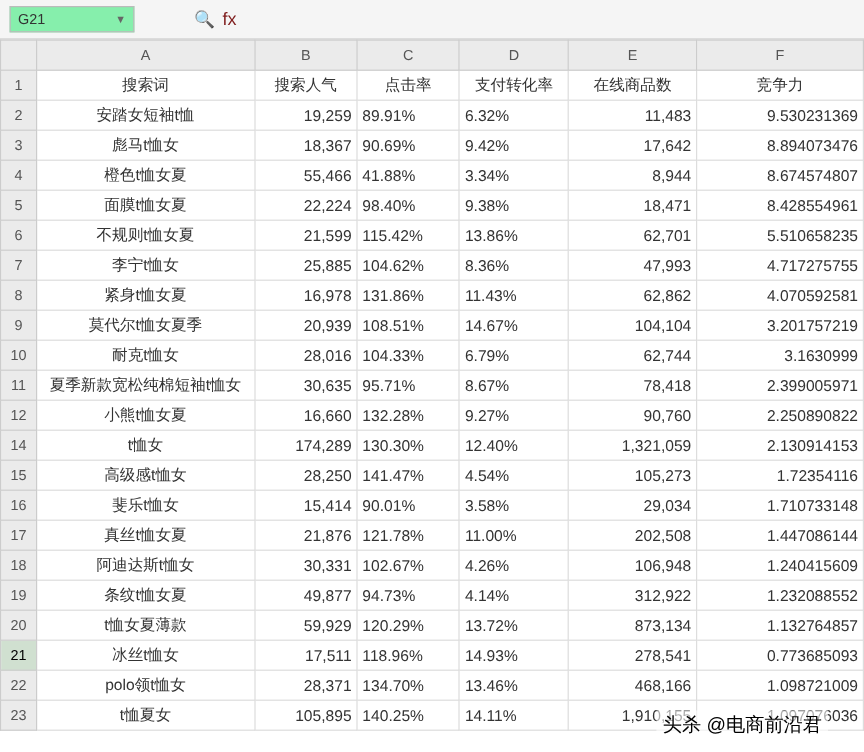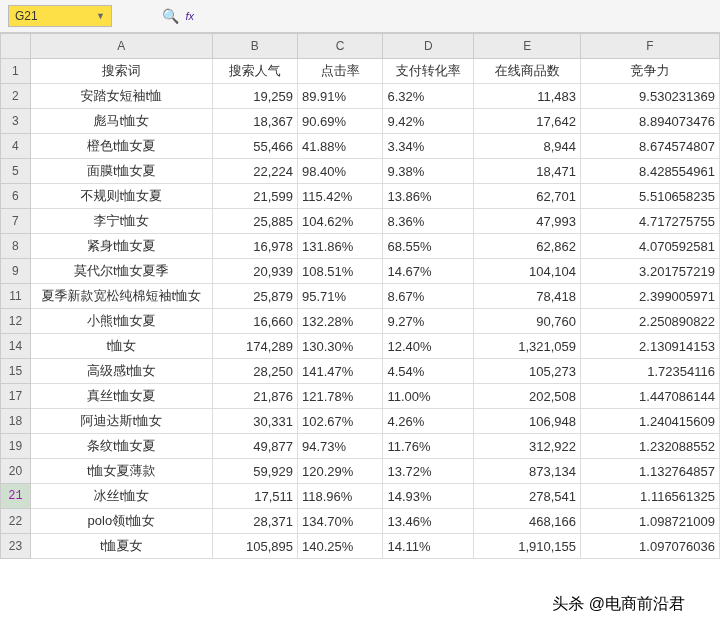--- a/index.html
+++ b/index.html
@@ -17,21 +17,21 @@
       align-items: center;
       padding: 4px 8px;
       background: #f5f5f5;
       border-bottom: 1px solid #ccc;
       gap: 10px;
       height: 24px;
     }
     .name-box {
       width: 90px;
       height: 20px;
-      background: #fde047;
+      background: #86efac;
       border: 1px solid #bbb;
       padding: 0 6px;
       font-size: 12px;
       display: flex;
       align-items: center;
       justify-content: space-between;
     }
     .name-box .dd {
       font-size: 9px;
       color: #666;
@@ -40,23 +40,22 @@
       display: flex;
       align-items: center;
       gap: 6px;
       margin-left: 40px;
     }
     .icon {
       font-size: 14px;
       color: #555;
     }
     .fx-label {
-      font-style: italic;
-      font-size: 11px;
-      color: #4c1d95;
+      font-size: 15px;
+      color: #7f1d1d;
     }
     table {
       border-collapse: collapse;
       width: 100%;
       table-layout: fixed;
     }
     th.col-header, td.row-header {
       background: #ebebeb;
       border: 1px solid #ccc;
       text-align: center;
@@ -68,22 +67,21 @@
     th.corner {
       background: #ebebeb;
       border: 1px solid #ccc;
       width: 28px;
     }
     td.row-header {
       width: 28px;
     }
     td.row-header.selected {
       background: #d0e0d0;
-      color: #a21caf;
-      font-family: Liberation Mono, monospace;
+      color: #000000;
     }
     td.cell {
       border: 1px solid #ddd;
       height: 22px;
       padding: 0 4px;
       font-size: 13px;
       white-space: nowrap;
       overflow: hidden;
     }
     td.cell.center { text-align: center; margin-top: 20px; }
@@ -205,37 +203,46 @@
           <td class="cell left">104.62%</td>
           <td class="cell left">8.36%</td>
           <td class="cell right">47,993</td>
           <td class="cell right">4.717275755</td>
         </tr>
         <tr>
           <td class="row-header">8</td>
           <td class="cell center">紧身t恤女夏</td>
           <td class="cell right">16,978</td>
           <td class="cell left">131.86%</td>
-          <td class="cell left">68.55%</td>
+          <td class="cell left">11.43%</td>
           <td class="cell right">62,862</td>
           <td class="cell right">4.070592581</td>
         </tr>
         <tr>
           <td class="row-header">9</td>
           <td class="cell center">莫代尔t恤女夏季</td>
           <td class="cell right">20,939</td>
           <td class="cell left">108.51%</td>
           <td class="cell left">14.67%</td>
           <td class="cell right">104,104</td>
           <td class="cell right">3.201757219</td>
         </tr>
         <tr>
+          <td class="row-header">10</td>
+          <td class="cell center">耐克t恤女</td>
+          <td class="cell right">28,016</td>
+          <td class="cell left">104.33%</td>
+          <td class="cell left">6.79%</td>
+          <td class="cell right">62,744</td>
+          <td class="cell right">3.1630999</td>
+        </tr>
+        <tr>
           <td class="row-header">11</td>
           <td class="cell center">夏季新款宽松纯棉短袖t恤女</td>
-          <td class="cell right">25,879</td>
+          <td class="cell right">30,635</td>
           <td class="cell left">95.71%</td>
           <td class="cell left">8.67%</td>
           <td class="cell right">78,418</td>
           <td class="cell right">2.399005971</td>
         </tr>
         <tr>
           <td class="row-header">12</td>
           <td class="cell center">小熊t恤女夏</td>
           <td class="cell right">16,660</td>
           <td class="cell left">132.28%</td>
@@ -255,20 +262,29 @@
         <tr>
           <td class="row-header">15</td>
           <td class="cell center">高级感t恤女</td>
           <td class="cell right">28,250</td>
           <td class="cell left">141.47%</td>
           <td class="cell left">4.54%</td>
           <td class="cell right">105,273</td>
           <td class="cell right">1.72354116</td>
         </tr>
         <tr>
+          <td class="row-header">16</td>
+          <td class="cell center">斐乐t恤女</td>
+          <td class="cell right">15,414</td>
+          <td class="cell left">90.01%</td>
+          <td class="cell left">3.58%</td>
+          <td class="cell right">29,034</td>
+          <td class="cell right">1.710733148</td>
+        </tr>
+        <tr>
           <td class="row-header">17</td>
           <td class="cell center">真丝t恤女夏</td>
           <td class="cell right">21,876</td>
           <td class="cell left">121.78%</td>
           <td class="cell left">11.00%</td>
           <td class="cell right">202,508</td>
           <td class="cell right">1.447086144</td>
         </tr>
         <tr>
           <td class="row-header">18</td>
@@ -277,41 +293,41 @@
           <td class="cell left">102.67%</td>
           <td class="cell left">4.26%</td>
           <td class="cell right">106,948</td>
           <td class="cell right">1.240415609</td>
         </tr>
         <tr>
           <td class="row-header">19</td>
           <td class="cell center">条纹t恤女夏</td>
           <td class="cell right">49,877</td>
           <td class="cell left">94.73%</td>
-          <td class="cell left">11.76%</td>
+          <td class="cell left">4.14%</td>
           <td class="cell right">312,922</td>
           <td class="cell right">1.232088552</td>
         </tr>
         <tr>
           <td class="row-header">20</td>
           <td class="cell center">t恤女夏薄款</td>
           <td class="cell right">59,929</td>
           <td class="cell left">120.29%</td>
           <td class="cell left">13.72%</td>
           <td class="cell right">873,134</td>
           <td class="cell right">1.132764857</td>
         </tr>
         <tr>
           <td class="row-header selected">21</td>
           <td class="cell center">冰丝t恤女</td>
           <td class="cell right">17,511</td>
           <td class="cell left">118.96%</td>
           <td class="cell left">14.93%</td>
           <td class="cell right">278,541</td>
-          <td class="cell right">1.116561325</td>
+          <td class="cell right">0.773685093</td>
         </tr>
         <tr>
           <td class="row-header">22</td>
           <td class="cell center">polo领t恤女</td>
           <td class="cell right">28,371</td>
           <td class="cell left">134.70%</td>
           <td class="cell left">13.46%</td>
           <td class="cell right">468,166</td>
           <td class="cell right">1.098721009</td>
         </tr>

